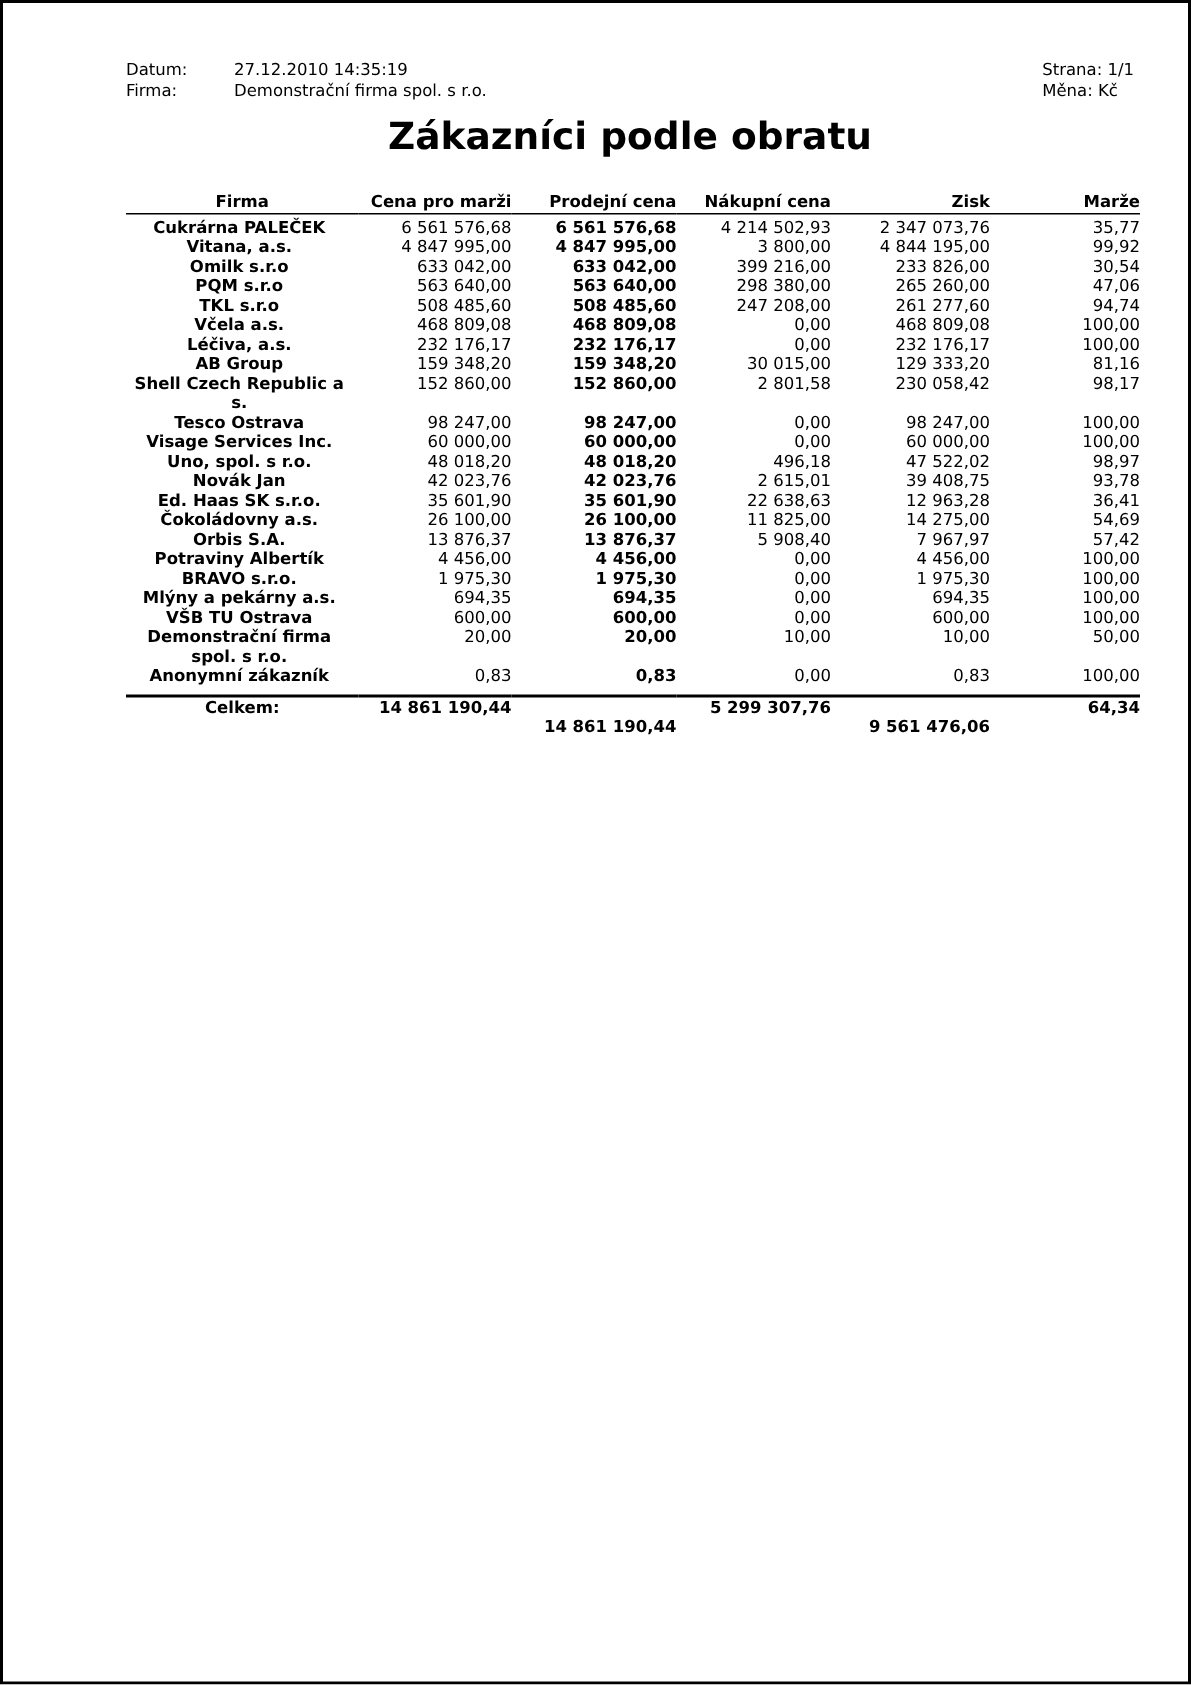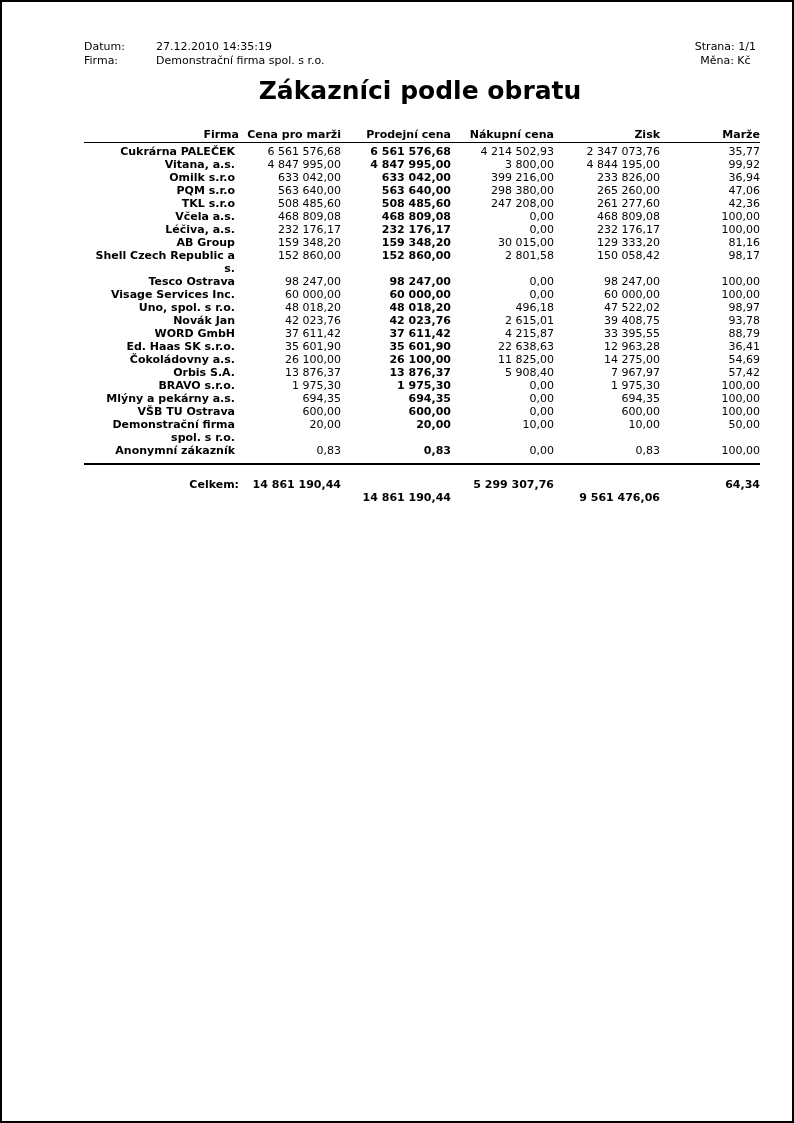--- a/index.html
+++ b/index.html
@@ -26,21 +26,21 @@
     display: flex;
     justify-content: space-between;
     font-size: 11px;
     line-height: 14px;
   }
   .meta-row { white-space: nowrap; }
   .meta-label {
     display: inline-block;
     width: 72px;
   }
-  .meta-right { text-align: center; }
+  .meta-right { text-align: left; }
   
   .title {
     margin-top: 10px;
     text-align: center;
     font-size: 25px;
     font-weight: bold;
     line-height: 26px;
   }
   
   table.report-table {
@@ -55,30 +55,30 @@
     line-height: 14px;
     padding: 0;
     border-bottom: 1px solid #000000;
     white-space: nowrap;
   }
   .report-table td {
     padding: 0;
     line-height: 13px;
     vertical-align: top;
   }
-  .col-left { text-align: right; }
+  .col-left { text-align: center; }
   .col-num  { text-align: right; white-space: nowrap; }
   td.firma  { font-weight: bold; padding-right: 4px; }
   .bold     { font-weight: bold; }
   tbody tr:first-child td { padding-top: 2px; }
   tbody tr:last-child td  { padding-bottom: 6px; }
   tfoot td { font-weight: bold; line-height: 14px; }
   tfoot tr.totals-row1 td {
     border-top: 2px solid #000000;
-    padding-top: 13px;
+    padding-top: 0;
   }
 </style>
 </head>
 <body>
 
 <div class="page">
   <div class="content">
 
     <div class="report-meta">
       <div class="meta-left">
@@ -132,37 +132,37 @@
             <td class="col-num">3 800,00</td>
             <td class="col-num">4 844 195,00</td>
             <td class="col-num">99,92</td>
           </tr>
           <tr>
             <td class="col-left firma">Omilk s.r.o</td>
             <td class="col-num">633 042,00</td>
             <td class="col-num bold">633 042,00</td>
             <td class="col-num">399 216,00</td>
             <td class="col-num">233 826,00</td>
-            <td class="col-num">36,94</td>
+            <td class="col-num">30,54</td>
           </tr>
           <tr>
             <td class="col-left firma">PQM s.r.o</td>
             <td class="col-num">563 640,00</td>
             <td class="col-num bold">563 640,00</td>
             <td class="col-num">298 380,00</td>
             <td class="col-num">265 260,00</td>
             <td class="col-num">47,06</td>
           </tr>
           <tr>
             <td class="col-left firma">TKL s.r.o</td>
             <td class="col-num">508 485,60</td>
             <td class="col-num bold">508 485,60</td>
             <td class="col-num">247 208,00</td>
             <td class="col-num">261 277,60</td>
-            <td class="col-num">42,36</td>
+            <td class="col-num">94,74</td>
           </tr>
           <tr>
             <td class="col-left firma">Včela a.s.</td>
             <td class="col-num">468 809,08</td>
             <td class="col-num bold">468 809,08</td>
             <td class="col-num">0,00</td>
             <td class="col-num">468 809,08</td>
             <td class="col-num">100,00</td>
           </tr>
           <tr>
@@ -179,21 +179,21 @@
             <td class="col-num bold">159 348,20</td>
             <td class="col-num">30 015,00</td>
             <td class="col-num">129 333,20</td>
             <td class="col-num">81,16</td>
           </tr>
           <tr>
             <td class="col-left firma">Shell Czech Republic a s.</td>
             <td class="col-num">152 860,00</td>
             <td class="col-num bold">152 860,00</td>
             <td class="col-num">2 801,58</td>
-            <td class="col-num">150 058,42</td>
+            <td class="col-num">230 058,42</td>
             <td class="col-num">98,17</td>
           </tr>
           <tr>
             <td class="col-left firma">Tesco Ostrava</td>
             <td class="col-num">98 247,00</td>
             <td class="col-num bold">98 247,00</td>
             <td class="col-num">0,00</td>
             <td class="col-num">98 247,00</td>
             <td class="col-num">100,00</td>
           </tr>
@@ -215,28 +215,20 @@
           </tr>
           <tr>
             <td class="col-left firma">Novák Jan</td>
             <td class="col-num">42 023,76</td>
             <td class="col-num bold">42 023,76</td>
             <td class="col-num">2 615,01</td>
             <td class="col-num">39 408,75</td>
             <td class="col-num">93,78</td>
           </tr>
           <tr>
-            <td class="col-left firma">WORD GmbH</td>
-            <td class="col-num">37 611,42</td>
-            <td class="col-num bold">37 611,42</td>
-            <td class="col-num">4 215,87</td>
-            <td class="col-num">33 395,55</td>
-            <td class="col-num">88,79</td>
-          </tr>
-          <tr>
             <td class="col-left firma">Ed. Haas SK s.r.o.</td>
             <td class="col-num">35 601,90</td>
             <td class="col-num bold">35 601,90</td>
             <td class="col-num">22 638,63</td>
             <td class="col-num">12 963,28</td>
             <td class="col-num">36,41</td>
           </tr>
           <tr>
             <td class="col-left firma">Čokoládovny a.s.</td>
             <td class="col-num">26 100,00</td>
@@ -247,20 +239,28 @@
           </tr>
           <tr>
             <td class="col-left firma">Orbis S.A.</td>
             <td class="col-num">13 876,37</td>
             <td class="col-num bold">13 876,37</td>
             <td class="col-num">5 908,40</td>
             <td class="col-num">7 967,97</td>
             <td class="col-num">57,42</td>
           </tr>
           <tr>
+            <td class="col-left firma">Potraviny Albertík</td>
+            <td class="col-num">4 456,00</td>
+            <td class="col-num bold">4 456,00</td>
+            <td class="col-num">0,00</td>
+            <td class="col-num">4 456,00</td>
+            <td class="col-num">100,00</td>
+          </tr>
+          <tr>
             <td class="col-left firma">BRAVO s.r.o.</td>
             <td class="col-num">1 975,30</td>
             <td class="col-num bold">1 975,30</td>
             <td class="col-num">0,00</td>
             <td class="col-num">1 975,30</td>
             <td class="col-num">100,00</td>
           </tr>
           <tr>
             <td class="col-left firma">Mlýny a pekárny a.s.</td>
             <td class="col-num">694,35</td>

